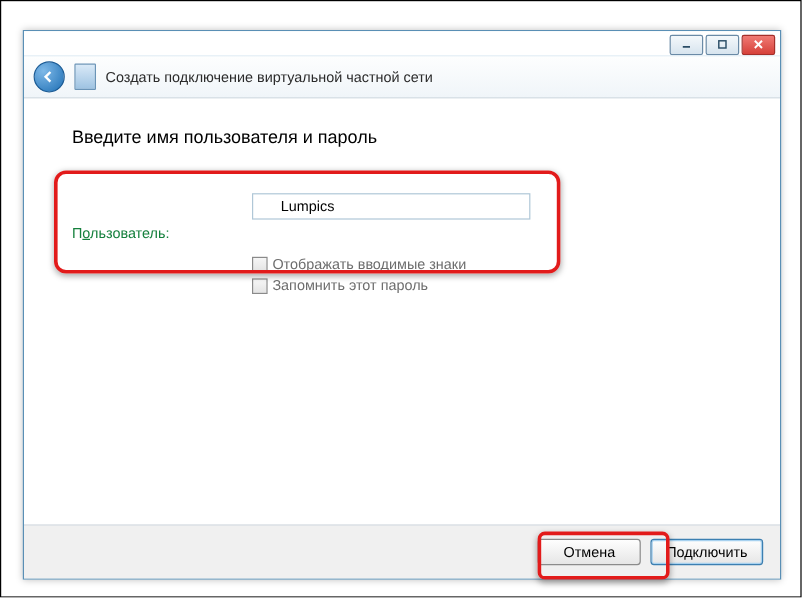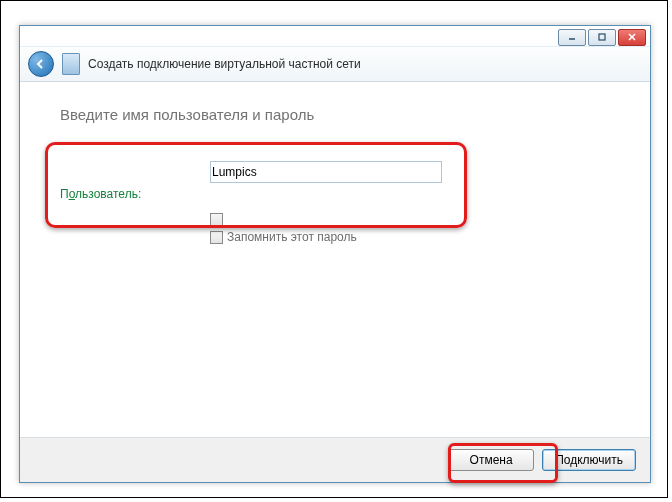--- a/index.html
+++ b/index.html
@@ -92,41 +92,41 @@
     color: #2b2b2b;
     font-size: 12px;
   }
   
   .content {
     flex: 1;
     padding: 24px 40px 8px 40px;
     position: relative;
   }
   .heading {
-    color: #737373;
+    color: #000000;
     font-size: 15px;
     margin-bottom: 20px;
   }
   .form-row {
     display: flex;
     align-items: center;
     margin-bottom: 12px;
   }
   .form-row .lbl {
     width: 150px;
     color: #15803d;
     margin-top: 44px;
   }
   .form-row .lbl .ul { text-decoration: underline; }
   .txt {
     width: 232px;
     height: 22px;
     border: 1px solid #b0c7d7;
     background: #fff;
-    padding: 0 1px;
+    padding: 0 23px;
     font-size: 12px;
     box-sizing: border-box;
   }
   .chk-row {
     display: flex;
     align-items: center;
     margin-left: 150px;
     margin-bottom: 4px;
     gap: 4px;
     color: #6d6d6d;
@@ -228,20 +228,21 @@
       <div class="heading">Введите имя пользователя и пароль</div>
 
       <div class="form-row">
         <div class="lbl"><span>П</span><span class="ul">о</span><span>льзователь:</span></div>
         <input class="txt" type="text" value="Lumpics" style="">
       </div>
 
 
       <div class="chk-row">
         <div class="chk"></div>
+        <span>Отображать вводимые знаки</span>
       </div>
       <div class="chk-row" style="margin-bottom:4px;">
         <div class="chk"></div>
         <span>Запомнить этот пароль</span>
       </div>
 
 
       <div class="hl hl1"></div>
     </div>
 

